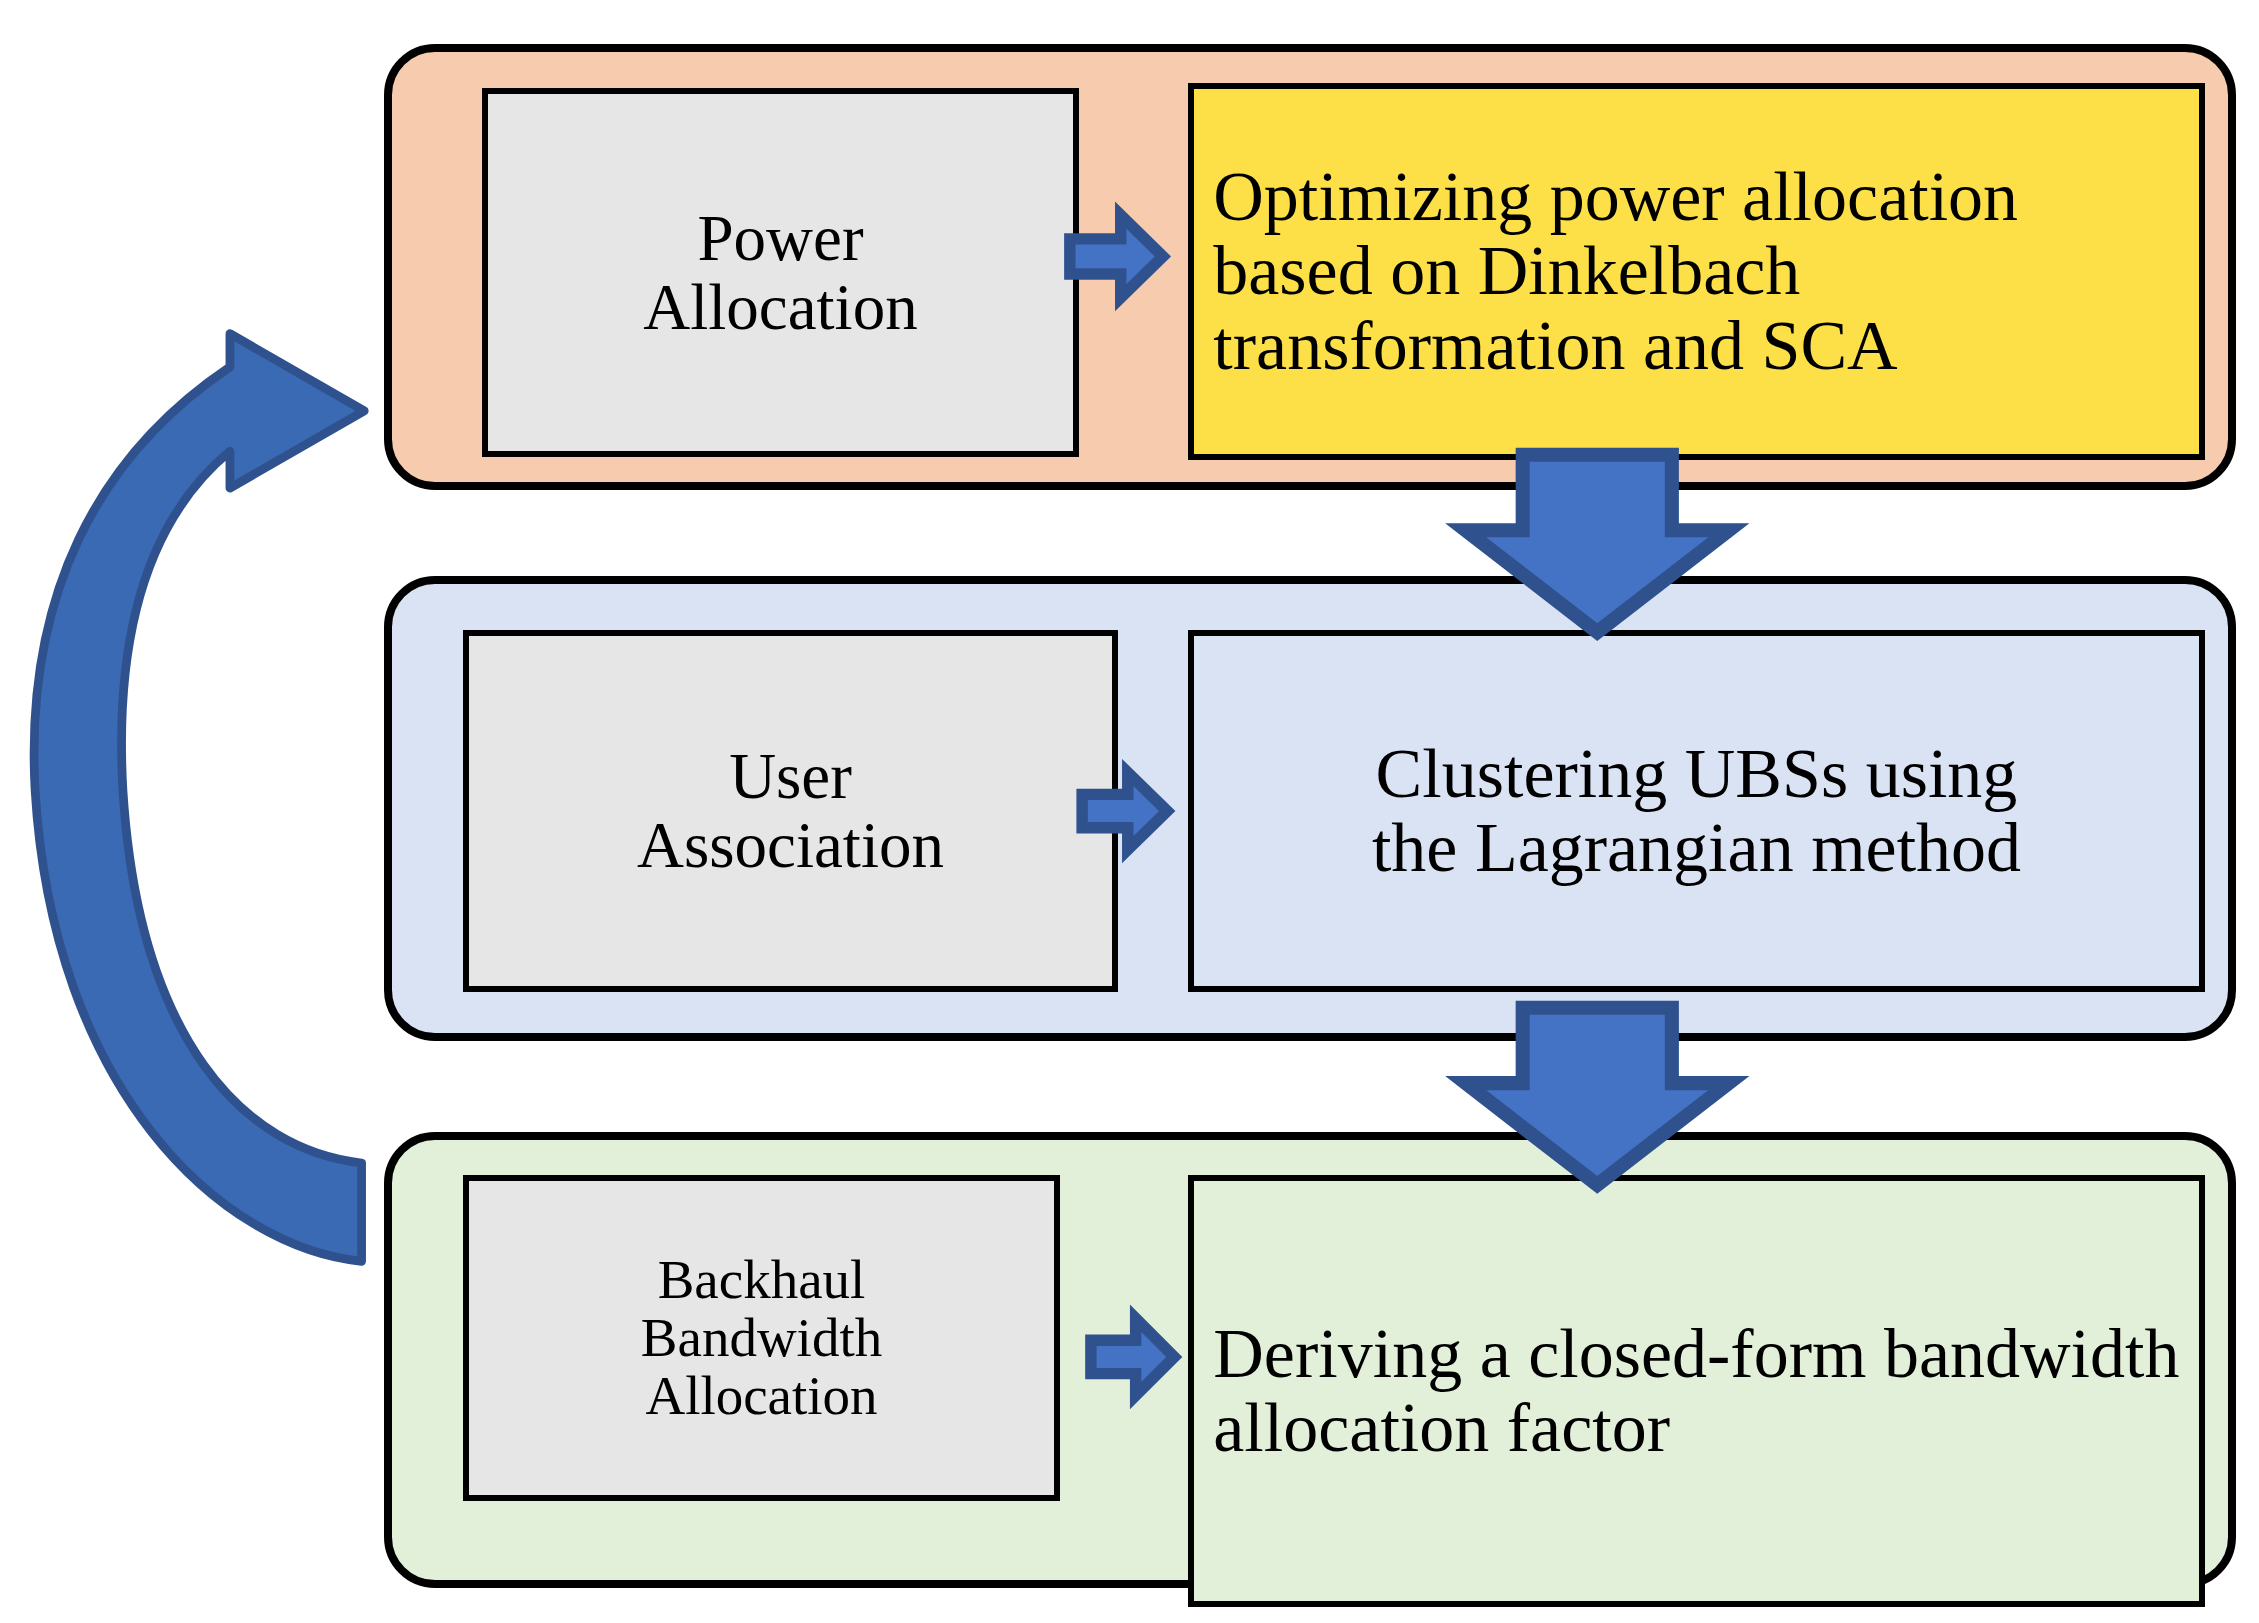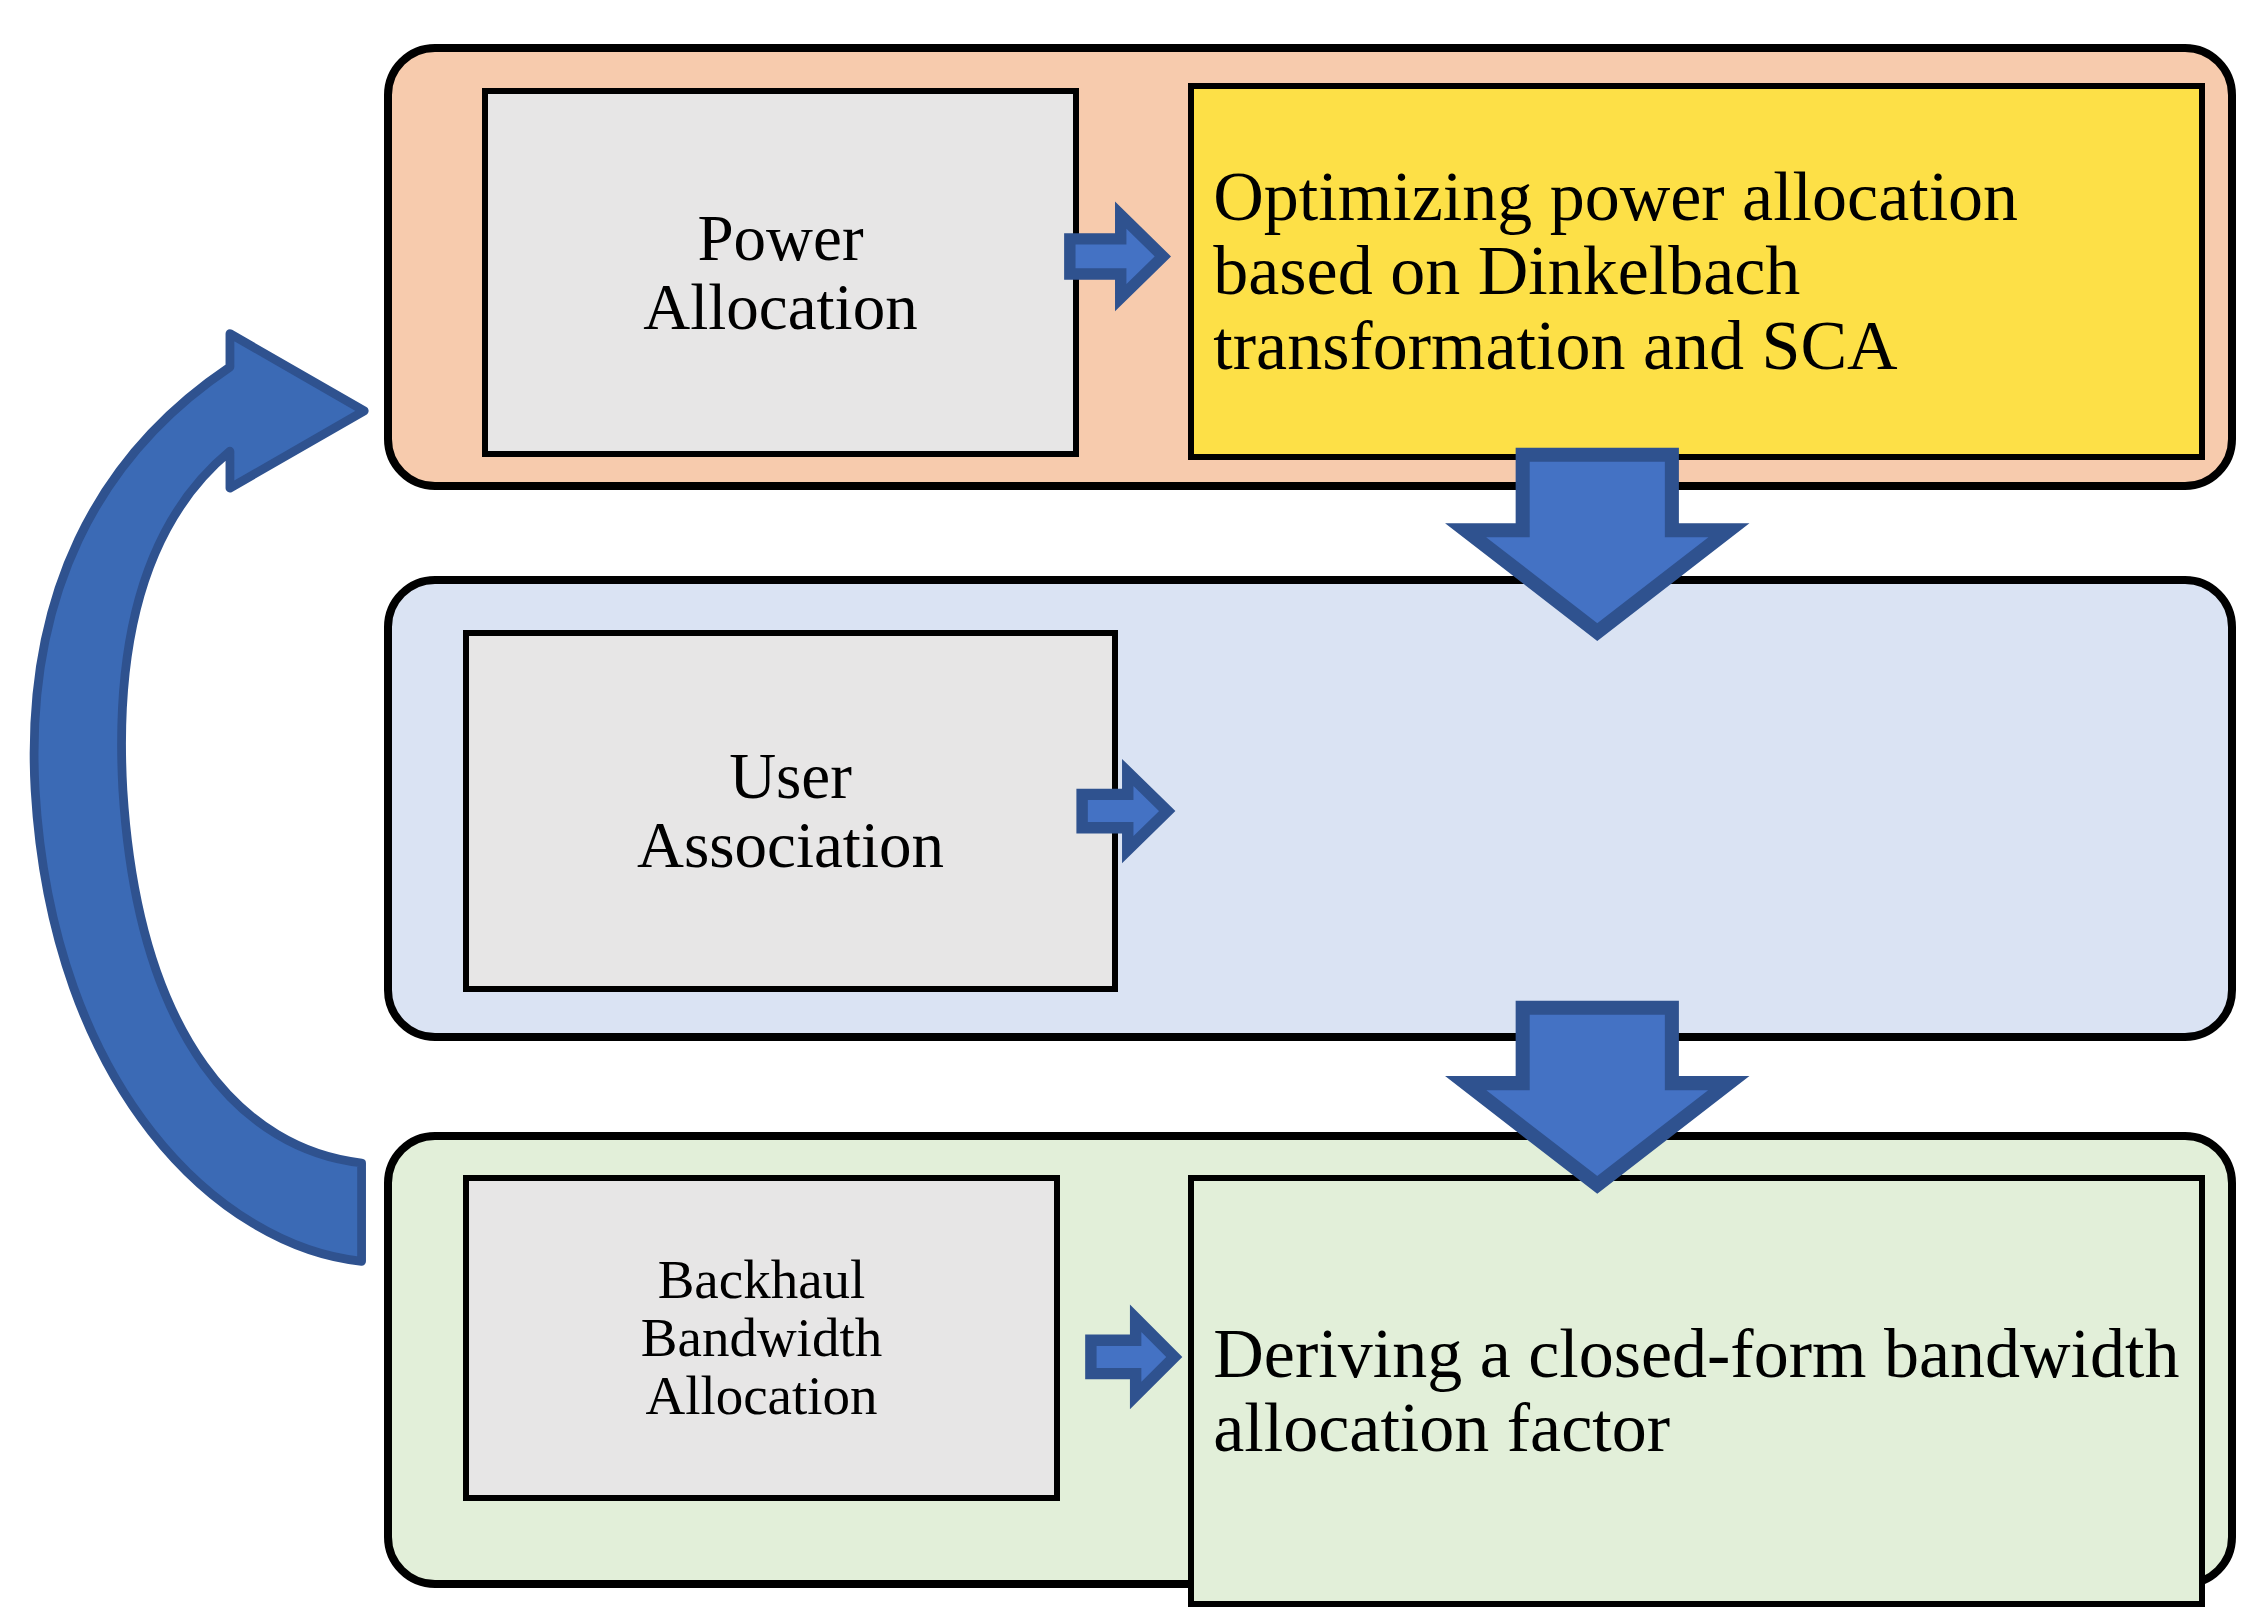--- a/index.html
+++ b/index.html
@@ -52,20 +52,24 @@
   </div>
   <div class="innerbox tint-orange b1-right">
     <span class="txt">Optimizing power allocation based on Dinkelbach transformation and SCA</span>
   </div>
 
   <div class="band blue"></div>
   <div class="innerbox grey b2-left">
     <span class="txt">User
 Association</span>
   </div>
+  <div class="innerbox tint-blue b2-right">
+    <span class="txt">Clustering UBSs using
+the Lagrangian method</span>
+  </div>
 
   <div class="band green"></div>
   <div class="innerbox grey b3-left">
     <span class="txt">Backhaul
 Bandwidth
 Allocation</span>
   </div>
   <div class="innerbox tint-green b3-right">
     <span class="txt">Deriving a closed-form bandwidth allocation factor</span>
   </div>

